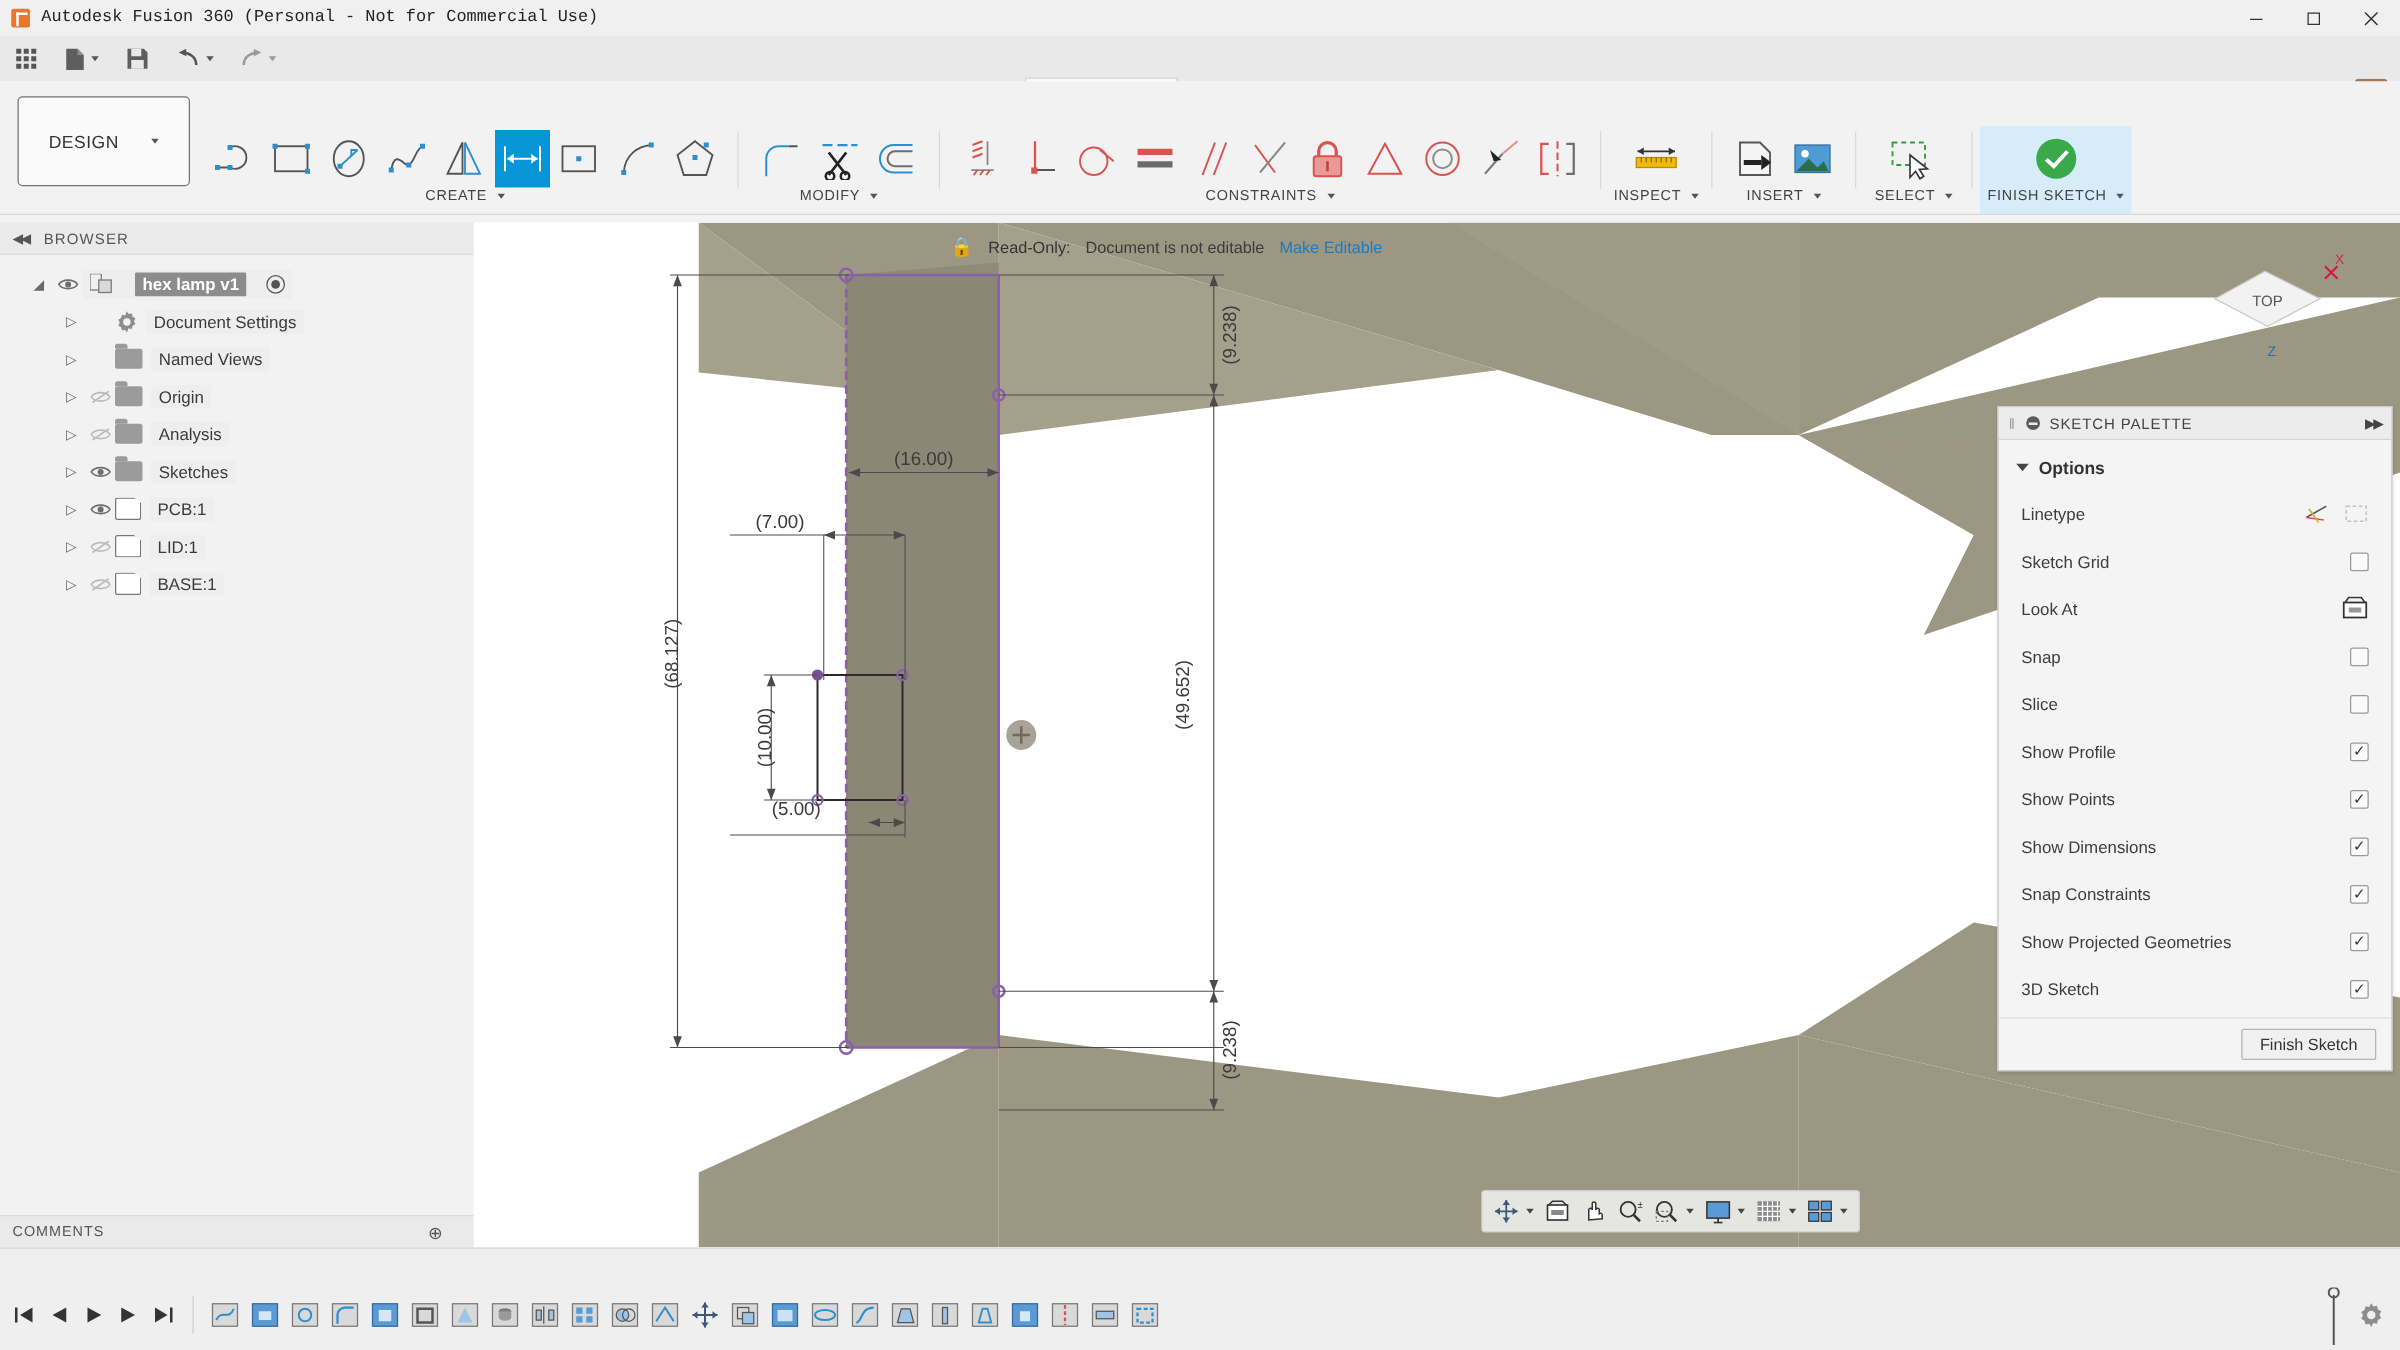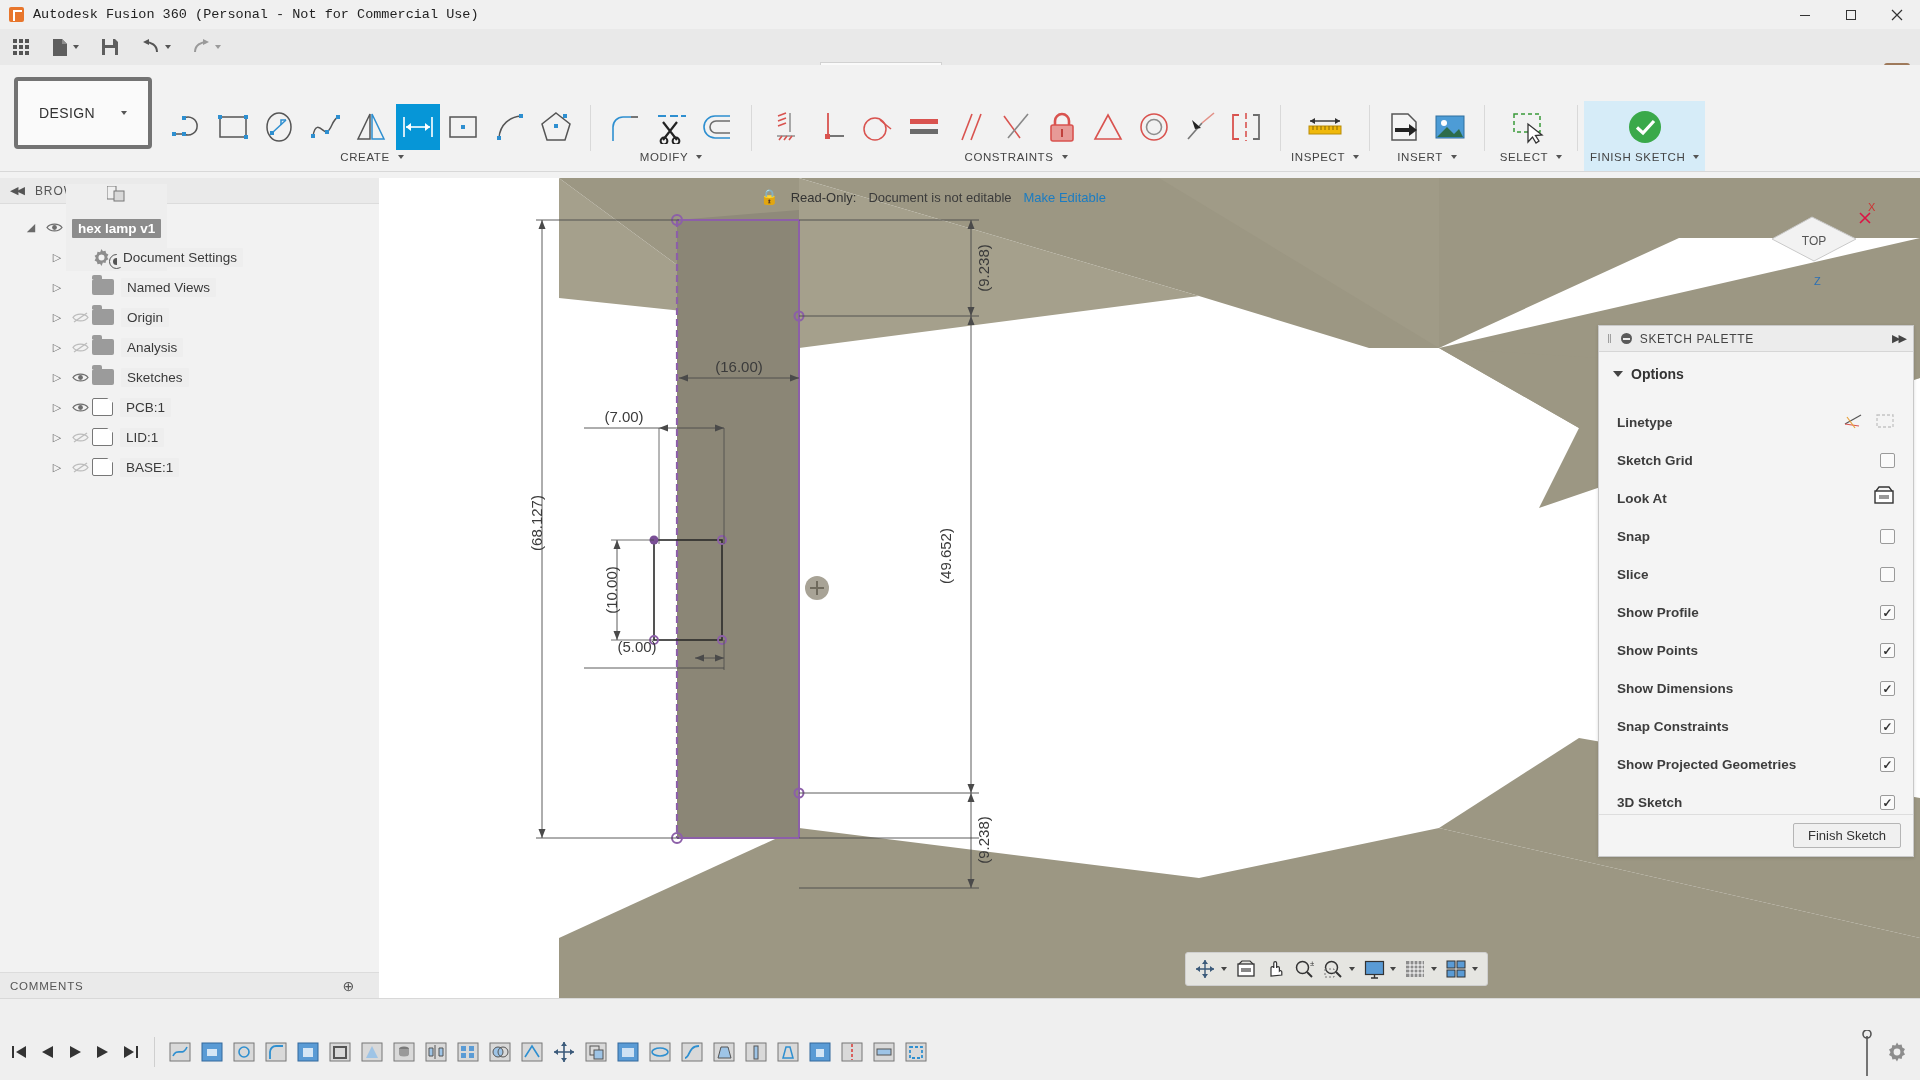--- a/index.html
+++ b/index.html
@@ -46,21 +46,21 @@
   .qab-right { position:absolute; right:10px; top:29px; height:36px; display:flex;
      align-items:center; gap:14px; }
   .pill { display:flex; align-items:center; gap:6px; font-size:13px; color:#333; }
   .avatar{ width:26px;height:26px;border-radius:3px;background:#8c6a4f;
      background-image:linear-gradient(#a07b5c,#6d523e); }
 
   
   .ribbon { position:absolute; left:0; top:65px; width:1920px; height:107px; background:#f2f2f2;
      border-bottom:1px solid #d8d8d8; }
   .designbox { position:absolute; left:14px; top:12px; width:138px; height:72px; background:#fafafa;
-     border:4px solid #737373; border-radius:4px; display:flex; align-items:center;
+     border:1px solid #737373; border-radius:4px; display:flex; align-items:center;
      justify-content:center; gap:22px; font-size:14px; color:#333; letter-spacing:.4px;}
   .tabs { position:absolute; left:170px; top:4px; display:flex; align-items:flex-start; gap:0; }
   .rtab { padding:9px 21px 8px; font-size:12.5px; letter-spacing:1.1px; color:#4a4a4a; }
   .rtab.active { background:#d6ecf8; color:#1d7fc0; border-bottom:4px solid #0696d7; font-weight:bold;}
   .panels { position:absolute; left:160px; top:36px; right:0; height:70px; display:flex; align-items:flex-start;}
   .panel { display:flex; flex-direction:column; align-items:center; height:70px; position:relative;}
   .panel-icons{ display:flex; align-items:center; height:52px; gap:2px; padding:0 6px;}
   .panel-title{ font-size:11.5px; color:#444; letter-spacing:.6px; display:flex;
      align-items:center; gap:4px; margin-top:-2px;}
   .vsep{ width:1px; height:46px; background:#d9d9d9; margin:4px 6px 0; }
@@ -77,21 +77,21 @@
   .tree{ padding-top:8px; }
   .row{ display:flex; align-items:center; height:30px; font-size:13.5px; color:#3a3a3a; }
   .tw { width:22px; text-align:center; color:#6a6a6a; font-size:11px; }
   .eye { width:24px; display:flex; align-items:center; justify-content:center;}
   .folder { width:22px; height:16px; background:#9b9b9b; border-radius:2px 2px 2px 2px;
      position:relative; margin-right:7px;}
   .folder::before{ content:""; position:absolute; left:0; top:-4px; width:10px;height:4px;
      background:#9b9b9b; border-radius:2px 2px 0 0;}
   .lbl{ padding:2px 6px; background:#eeeeee; border-radius:1px;}
   .row.rootrow .lbl{ background:#8c8c8c; color:#fff; font-weight:bold;}
-  .rootwrap{ background:#eeeeee; display:flex; align-items:center; gap:16px; padding:2px 6px;flex-direction:column;}
+  .rootwrap{ background:#eeeeee; display:flex; align-items:center; gap:16px; padding:2px 6px;}
   .comp-ico{ width:20px;height:17px; position:relative; }
   .body-ico{ width:21px; height:18px; border:1.4px solid #777; background:#fff;
      border-radius:2px; margin-right:7px;
      clip-path: polygon(0 0, 72% 0, 100% 26%, 100% 100%, 0 100%);}
   .radio-ico{ width:15px;height:15px;border:1.6px solid #555;border-radius:50%;
      display:inline-flex;align-items:center;justify-content:center;}
   .radio-ico i{width:7px;height:7px;border-radius:50%;background:#555;display:block;}
 
   .comments{ position:absolute; left:0; bottom:82px; width:379px; height:26px;
      background:#eaeaea; border-top:1px solid #dcdcdc; display:flex; align-items:center;
@@ -125,22 +125,22 @@
      display:flex; align-items:center; gap:8px; padding:0 8px; font-size:12px;
      letter-spacing:.7px; color:#444;}
   .pal-dot{ width:11px;height:11px;border-radius:50%;background:#5a5a5a; position:relative;}
   .pal-dot::after{content:"";position:absolute;left:2px;top:4.5px;width:7px;height:2px;background:#ececec;}
   .pal-exp{ margin-left:auto; color:#444; letter-spacing:-2px; font-size:11px;}
   .pal-body{ padding:8px 0 4px;}
   .pal-section{ display:flex; align-items:center; gap:8px; padding:6px 14px 10px;
      font-size:14px; font-weight:bold; color:#333;}
   .tri{ width:0;height:0;border-left:5px solid transparent;border-right:5px solid transparent;
      border-top:6px solid #444;}
-  .pal-row{ display:flex; align-items:flex-end; height:38px; padding:0 18px; font-size:13.5px;
-     color:#3d3d3d;font-weight:bold;}
+  .pal-row{ display:flex; align-items:center; height:38px; padding:0 18px; font-size:13.5px;
+     color:#3d3d3d;}
   .pal-row .ctl{ margin-left:auto; display:flex; align-items:center; gap:10px;}
   .cbox{ width:15px;height:15px;border:1px solid #9a9a9a; background:#fafafa; border-radius:2px;
      display:inline-flex; align-items:center; justify-content:center;}
   .cbox.on::after{ content:"✓"; font-size:12px; color:#333; line-height:1;}
   .pal-foot{ border-top:1px solid #ddd; padding:8px 12px; display:flex; justify-content:flex-end;}
   .finish-btn{ border:1px solid #b5b5b5; background:#f0f0f0; padding:4px 14px; font-size:13px;
      color:#333; border-radius:2px;}
 
   
   .timeline{ position:absolute; left:0; bottom:0; width:1920px; height:82px;

